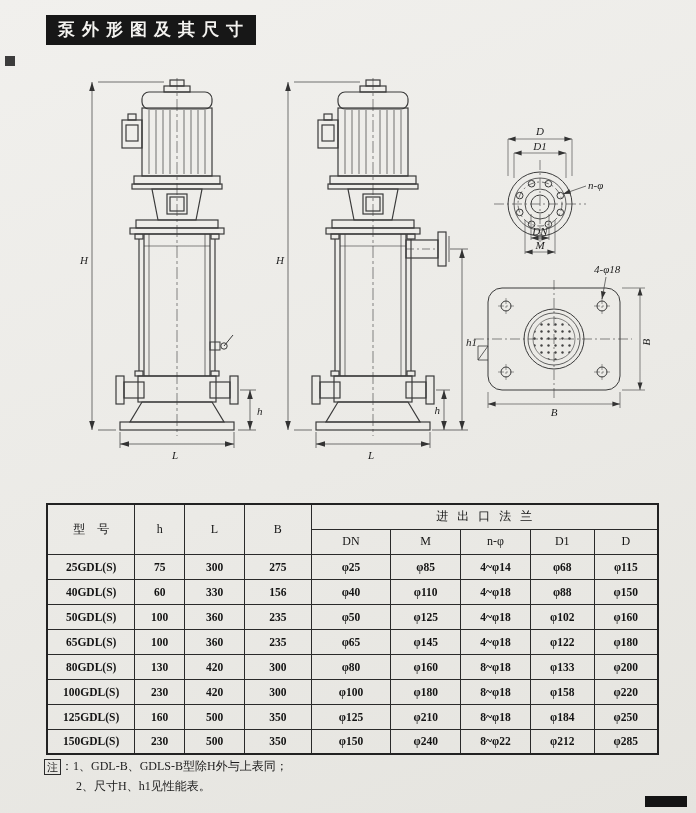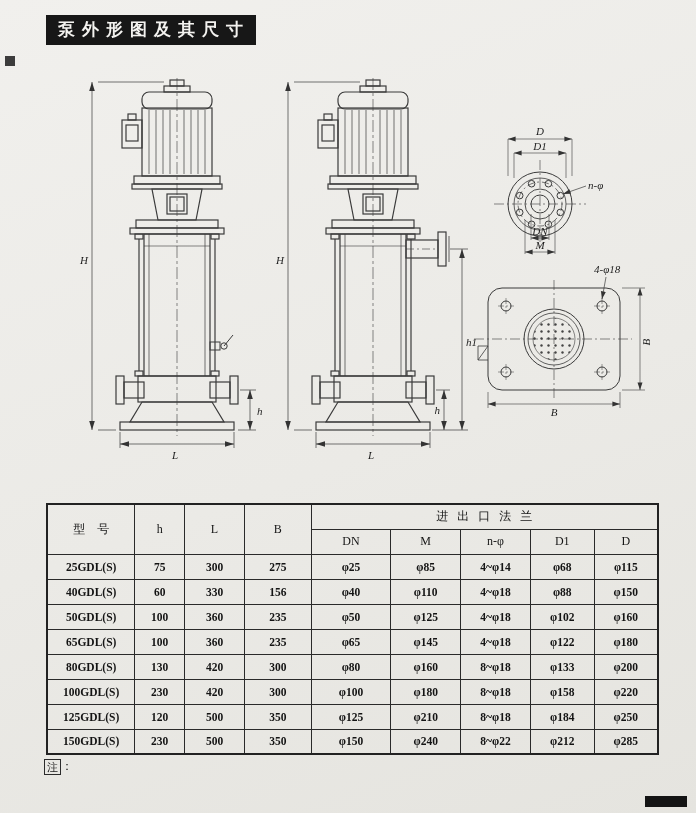--- a/index.html
+++ b/index.html
@@ -344,21 +344,21 @@
         <td>420</td>
         <td>300</td>
         <td>φ100</td>
         <td>φ180</td>
         <td>8~φ18</td>
         <td>φ158</td>
         <td>φ220</td>
       </tr>
       <tr>
         <td>125GDL(S)</td>
-        <td>120</td>
+        <td>160</td>
         <td>500</td>
         <td>350</td>
         <td>φ125</td>
         <td>φ210</td>
         <td>8~φ18</td>
         <td>φ184</td>
         <td>φ250</td>
       </tr>
       <tr>
         <td>150GDL(S)</td>
@@ -371,17 +371,21 @@
         <td>φ212</td>
         <td>φ285</td>
       </tr>
     </tbody>
   </table>
 
   <div class="notes">
     <div class="note-line">
       <span class="note-box">注</span>
       <span>：</span>
+      <span>1、GDL-B、GDLS-B型除H外与上表同；</span>
+    </div>
+    <div class="note-line note2">
+      <span>2、尺寸H、h1见性能表。</span>
     </div>
   </div>
 
   <div class="artifact-br"></div>
 </div>
 
 </body></html>

